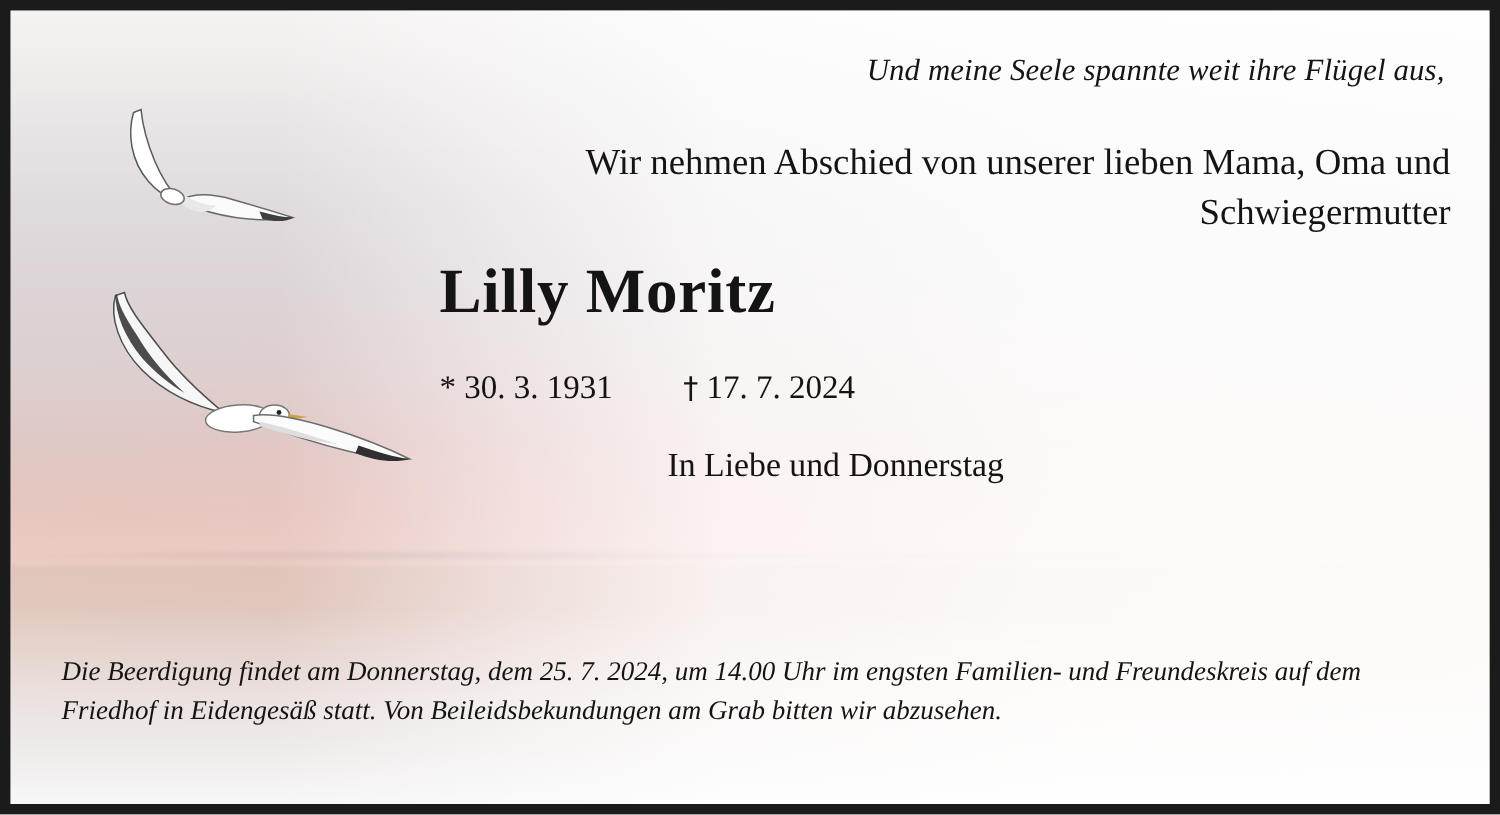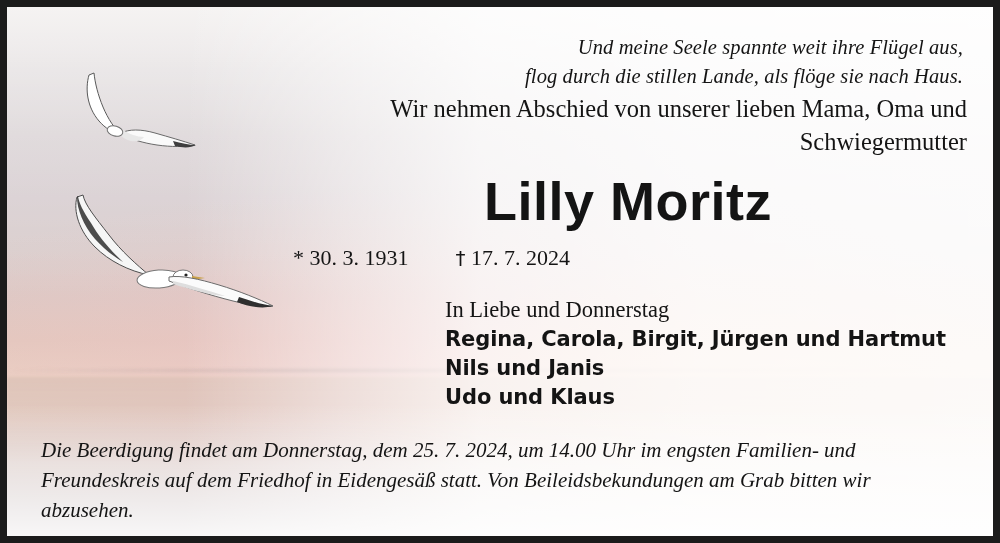--- a/index.html
+++ b/index.html
@@ -117,24 +117,24 @@
     font-size: 24.5px;
     line-height: 1.33;
     text-align: right;
   }
 
   .name {
     position: absolute;
     left: 286px;
     right: 30px;
     top: 166px;
-    text-align: center;
-    font-family: Liberation Sans, sans-serif;
+    text-align: left;
+    font-family: Liberation Serif, serif;
     font-weight: bold;
-    font-size: 54px;
+    font-size: 42px;
     letter-spacing: 0.5px;
     line-height: 1.05;
   }
 
   .dates {
     position: absolute;
     left: 286px;
     right: 30px;
     top: 238px;
     text-align: left;
@@ -167,21 +167,21 @@
     line-height: 1.38;
     letter-spacing: -0.1px;
   }
 
   .funeral {
     position: absolute;
     left: 34px;
     right: 34px;
     top: 428px;
     font-style: italic;
-    font-size: 21px;
+    font-size: 18px;
     line-height: 1.43;
   }
 </style>
 </head>
 <body>
 
 <div id="obituary">
 
   <div class="bg"></div>
   <div class="bg-water"></div>
@@ -214,38 +214,32 @@
       <path d="M136 96 C 152 102, 176 110, 200 116 C 216 120, 230 122, 240 121 C 226 114, 206 106, 186 100 C 166 94, 148 90, 136 92 Z" fill="#fbfbfb" stroke="#6b6b6b" stroke-width="1"></path>
       <path d="M206 112 C 218 116, 230 120, 240 121 C 230 124, 216 122, 204 117 Z" fill="#2f2f2f" stroke="none"></path>
       <path d="M140 96 C 158 100, 176 106, 192 111 C 176 110, 156 104, 140 99 Z" fill="#dedede" stroke="none"></path>
     </g>
   </svg>
 
   <div class="content">
 
     <div class="verse">
       <div>Und meine Seele spannte weit ihre Flügel aus,</div>
-      <div>flog durch die stillen Lande, als flöge sie nach Haus.</div>
     </div>
 
     <div class="intro">Wir nehmen Abschied von unserer lieben Mama, Oma und Schwiegermutter</div>
 
     <div class="name">Lilly Moritz</div>
 
     <div class="dates">
       <span>* 30. 3. 1931</span>
       <span class="gap"></span>
       <span class="cross">†</span>
       <span>17. 7. 2024</span>
     </div>
 
     <div class="thanks">In Liebe und Donnerstag</div>
 
-    <div class="family">
-      <div>Regina, Carola, Birgit, Jürgen und Hartmut</div>
-      <div>Nils und Janis</div>
-      <div>Udo und Klaus</div>
-    </div>
 
     <div class="funeral">Die Beerdigung findet am Donnerstag, dem 25. 7. 2024, um 14.00 Uhr im engsten Familien- und Freundeskreis auf dem Friedhof in Eidengesäß statt. Von Beileidsbekundungen am Grab bitten wir abzusehen.</div>
 
   </div>
 </div>
 
 </body></html>

